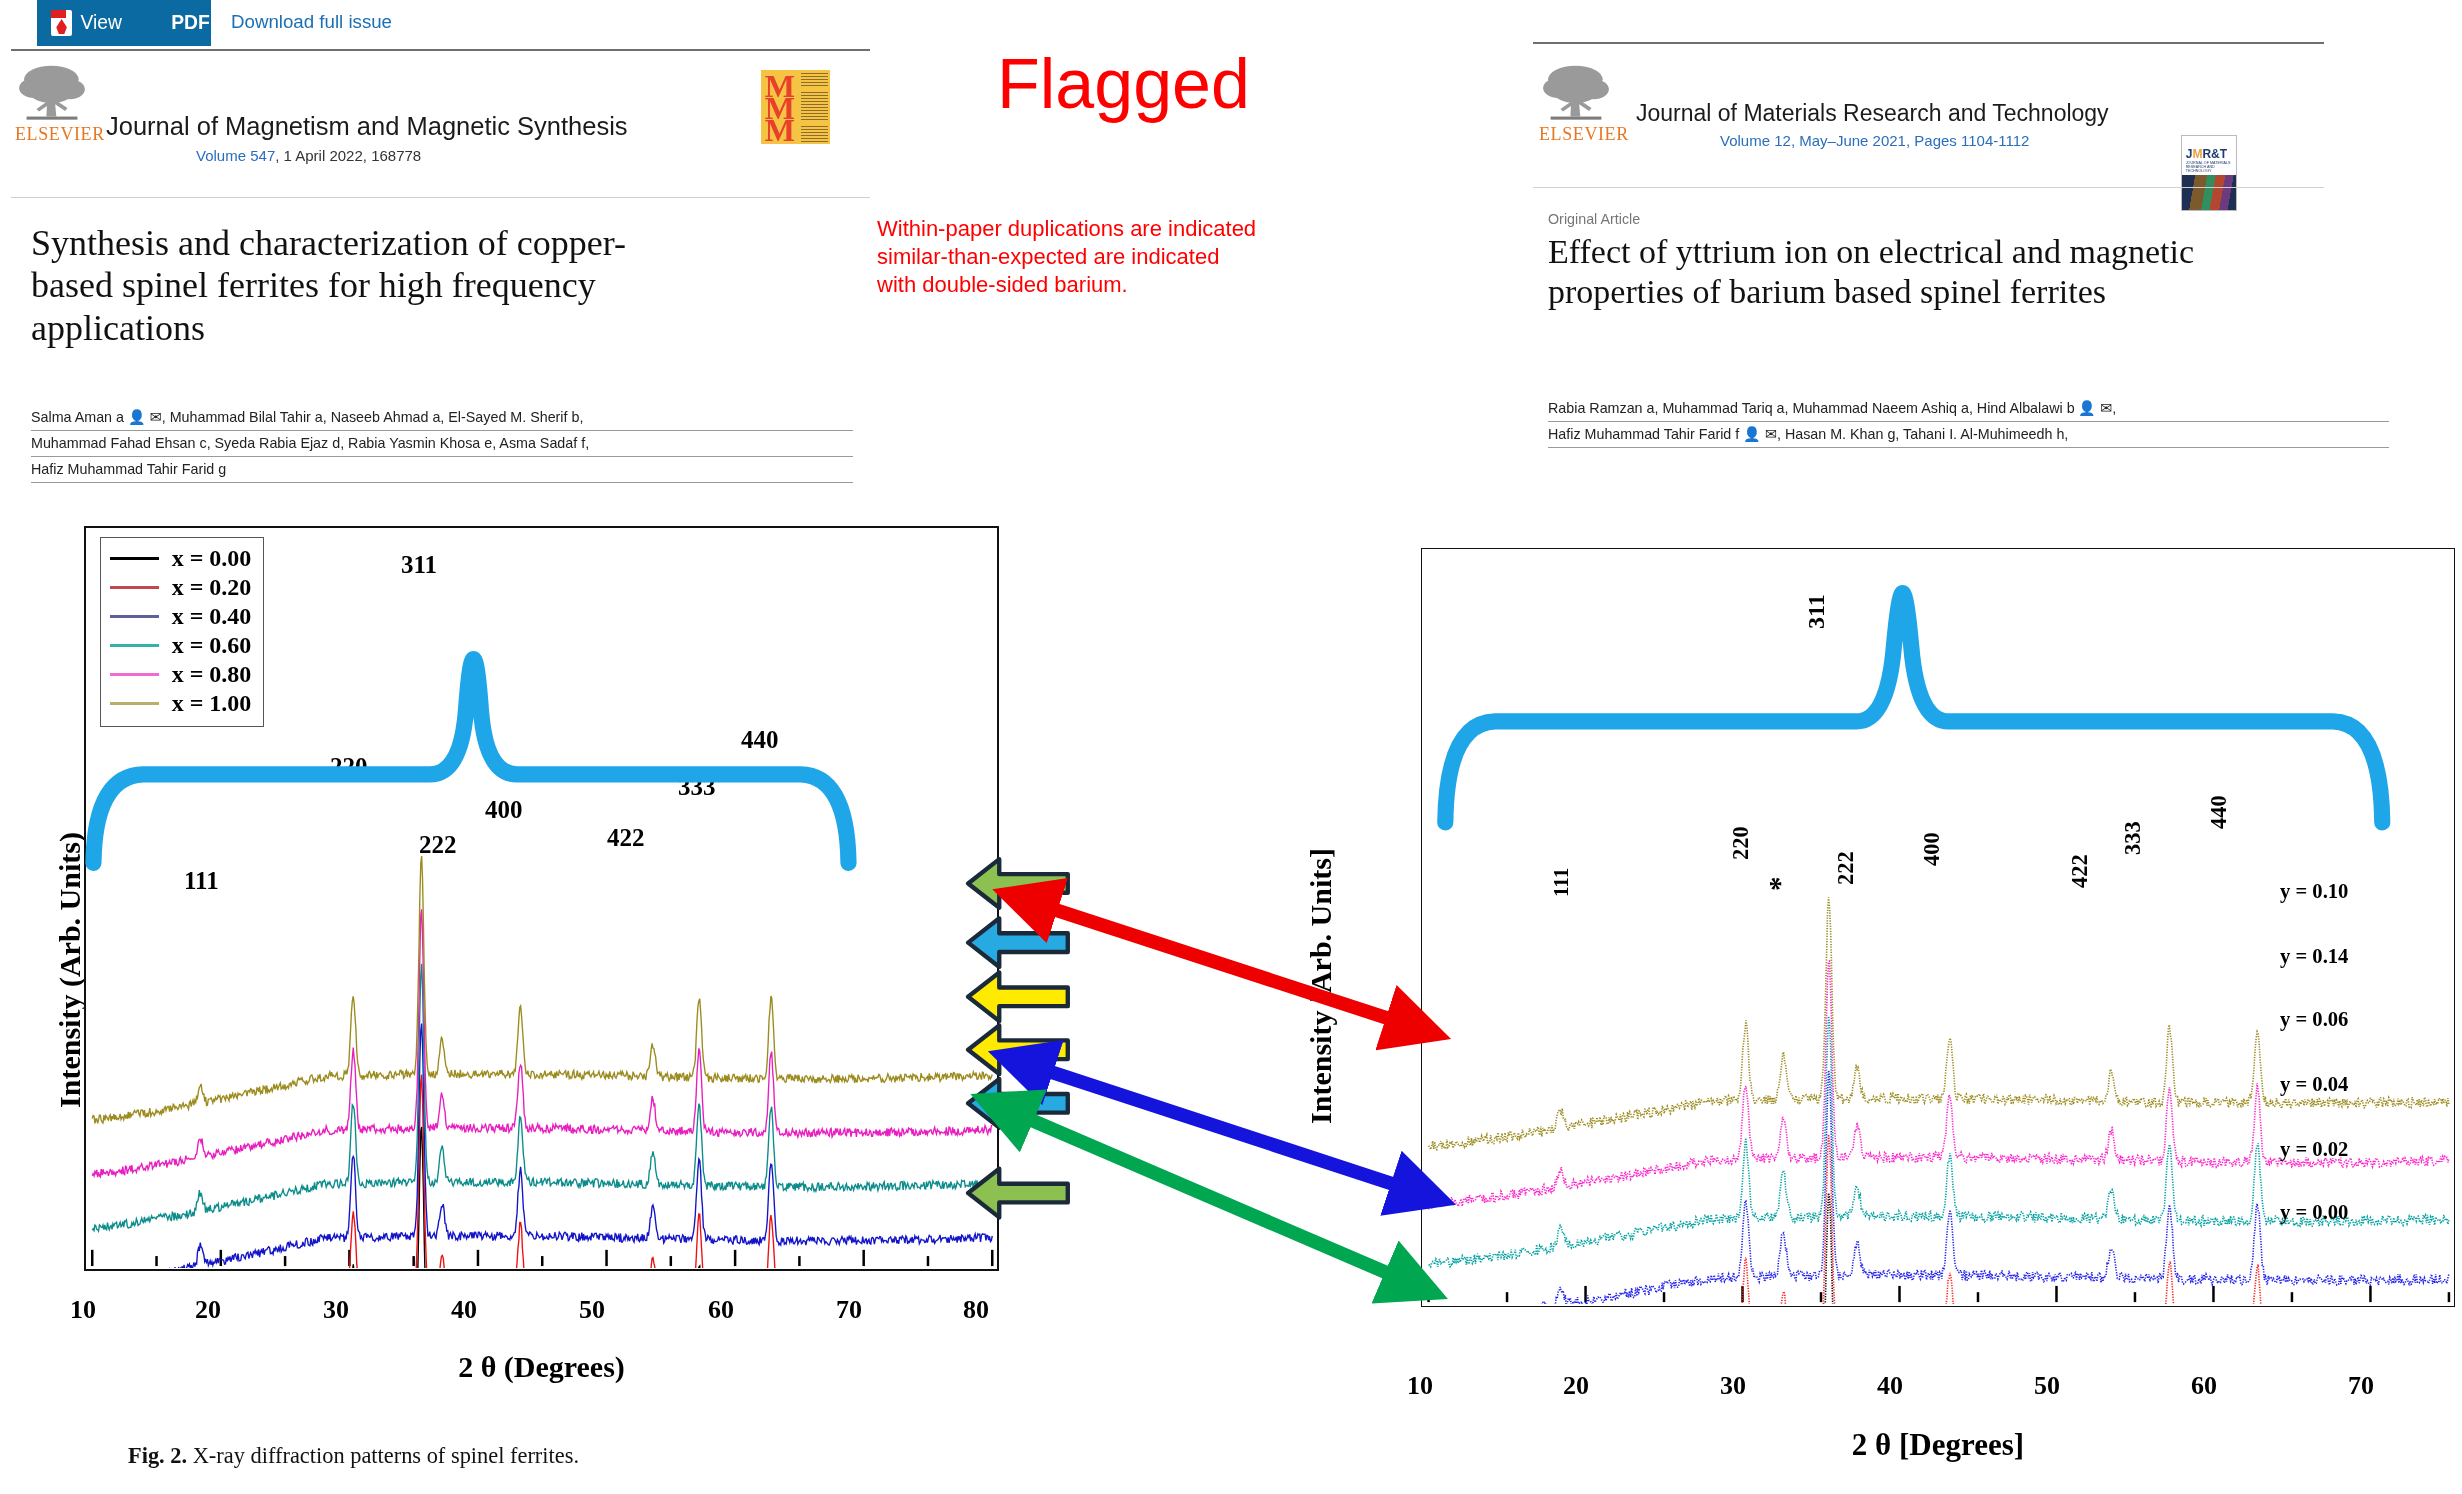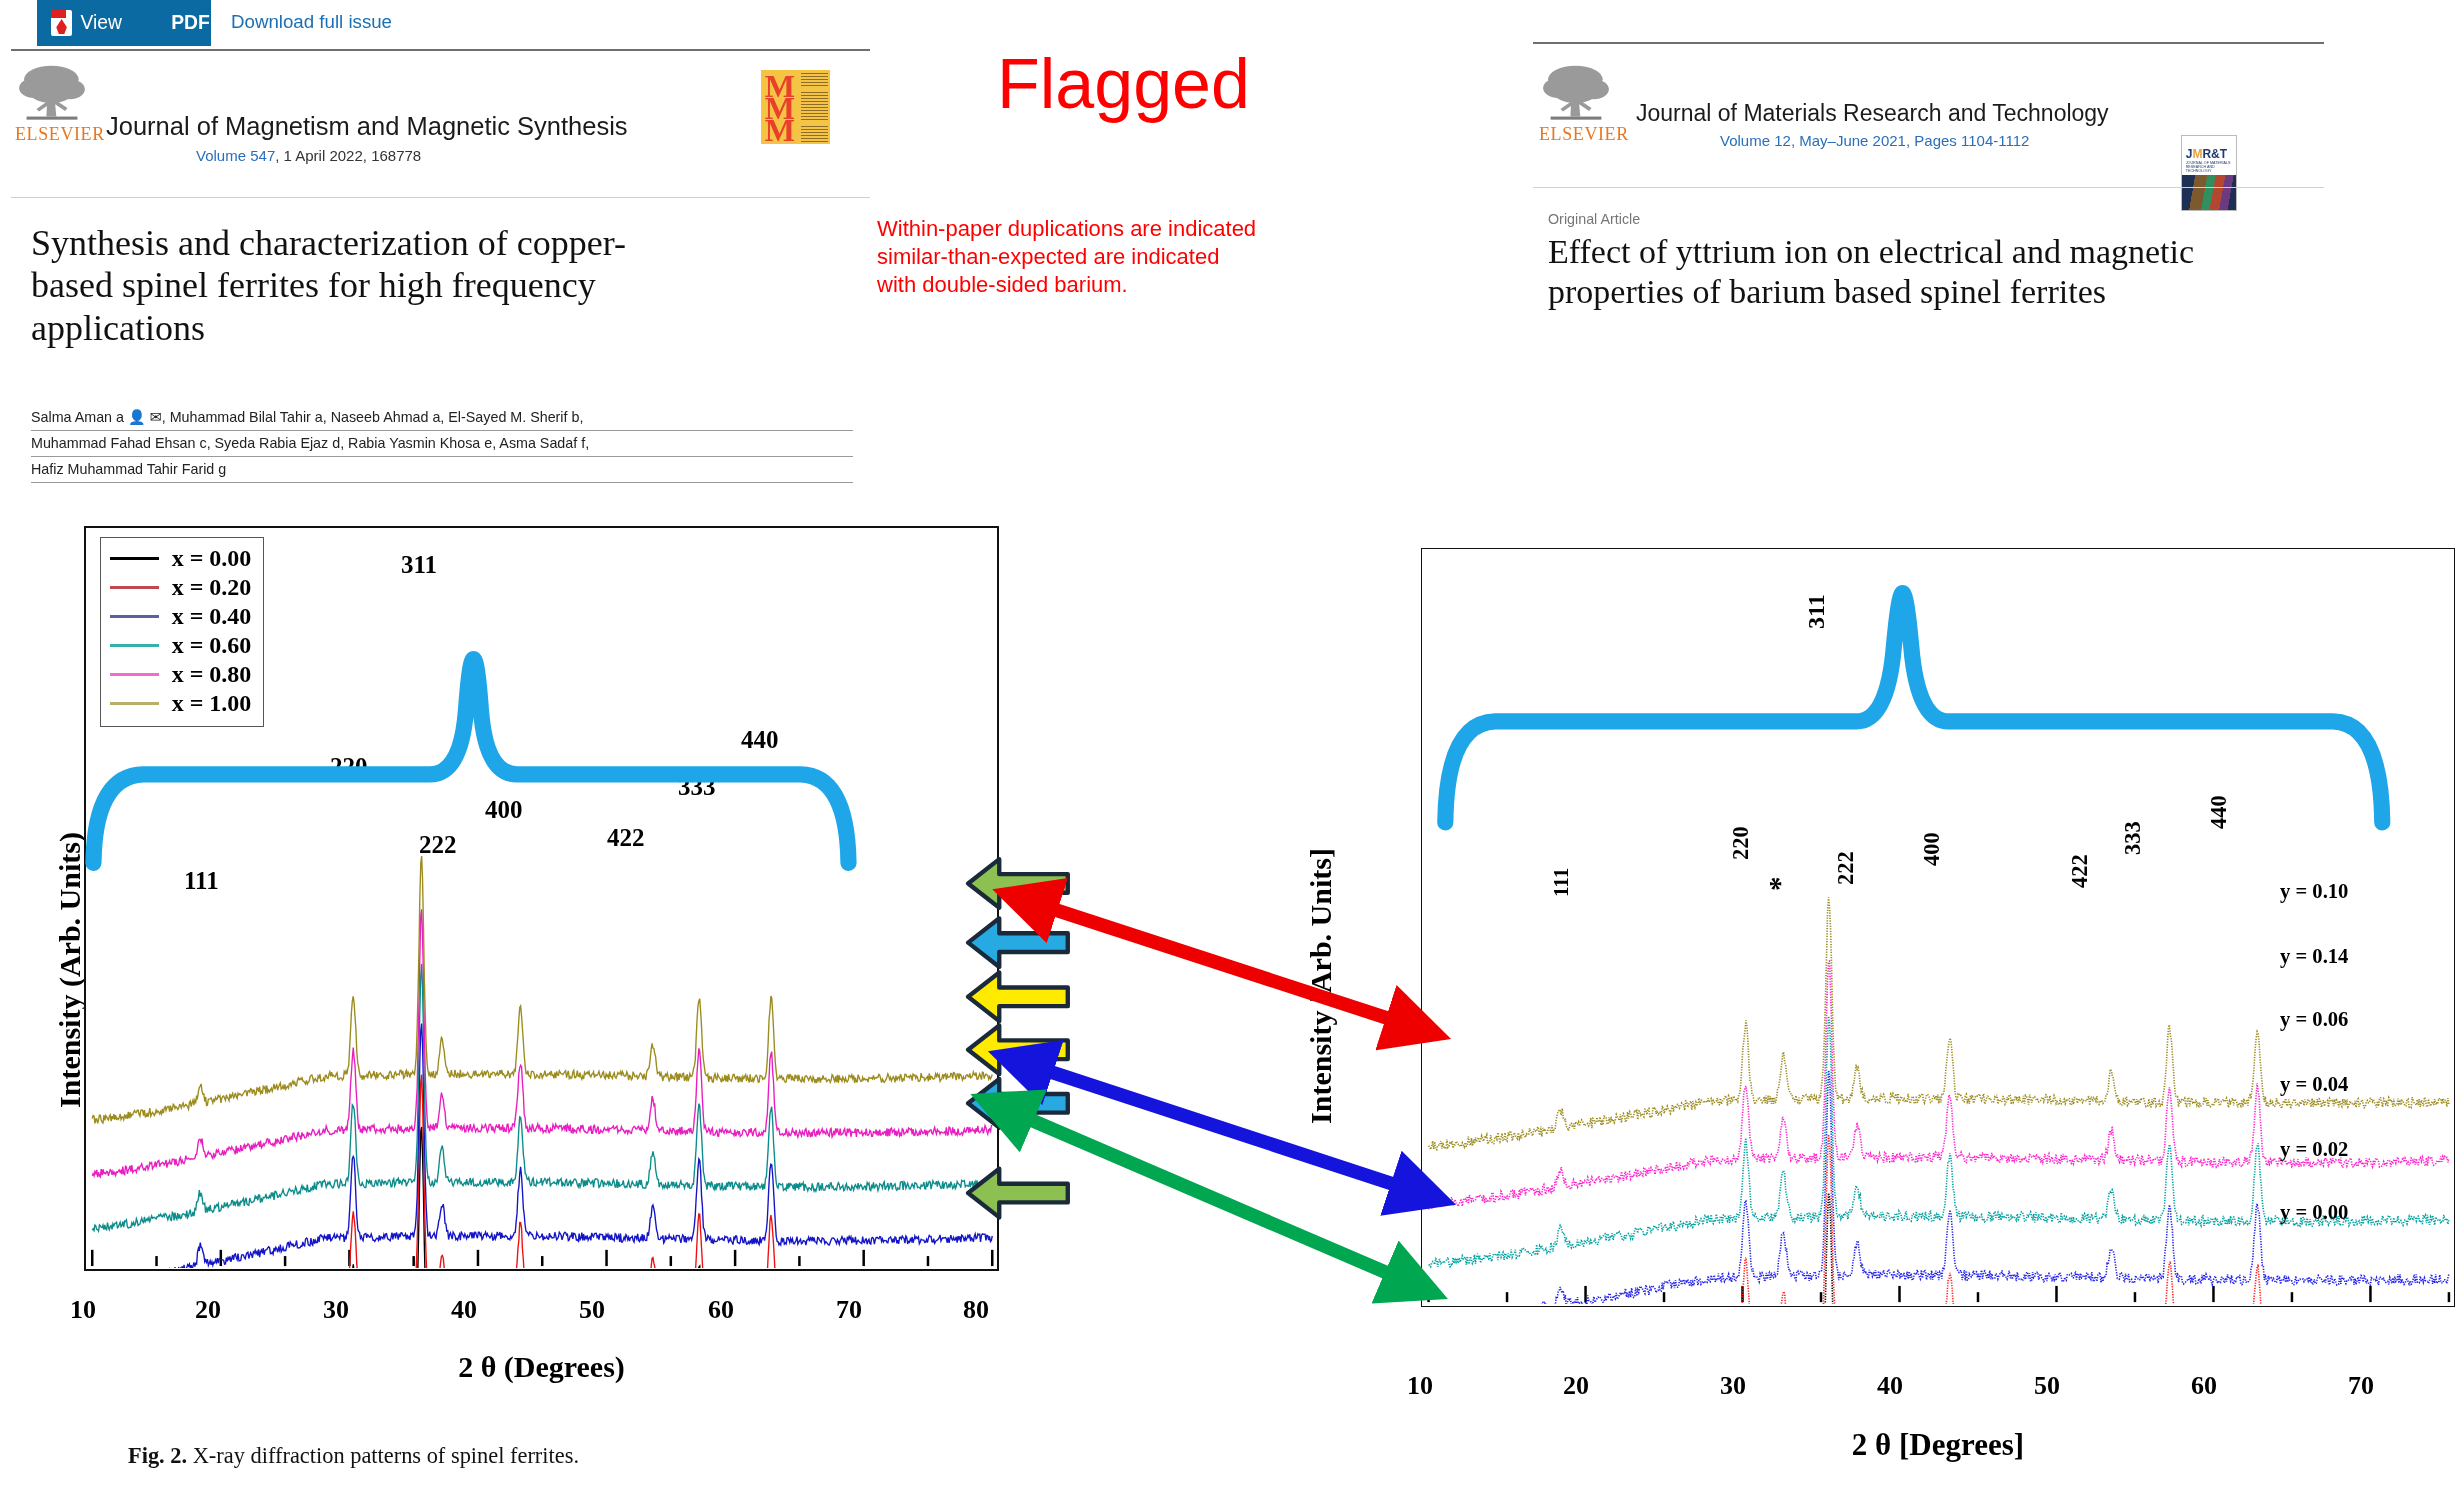--- a/index.html
+++ b/index.html
@@ -157,20 +157,22 @@
     <div class="sub">JOURNAL OF MATERIALS<br>RESEARCH AND TECHNOLOGY</div>
   </div>
   <div class="bot"></div>
 </div>
 <div class="abs rule" style="left:1533px;top:187px;width:791px;height:1.2px;background:#cfcfcf;"></div>
 
 <div class="abs art-kicker" style="left:1548px;top:211px;">Original Article</div>
 <div class="abs art-title" style="left:1548px;top:232px;width:685px;font-size:34px;">Effect of yttrium ion on electrical and magnetic properties of barium based spinel ferrites</div>
 
 <div class="abs authors" style="left:1548px;top:396px;width:841px;">
+  <div class="au">Rabia Ramzan a, Muhammad Tariq a, Muhammad Naeem Ashiq a, Hind Albalawi b 👤 ✉,</div>
+  <div class="au">Hafiz Muhammad Tahir Farid f 👤 ✉, Hasan M. Khan g, Tahani I. Al-Muhimeedh h,</div>
 </div>
 
 <div class="abs axis-title" style="left:-105px;top:953px;width:349px;text-align:center;font-size:30px;transform:rotate(-90deg);">Intensity (Arb. Units)</div>
 
 <div class="abs chart-frame" id="left-chart" style="left:84px;top:526px;width:915px;height:745px;">
   <svg id="left-svg" width="910" height="740" viewBox="0 0 1460 1187" style="display:block;">
       <g>
         <line x1="10" x2="10" y1="1184" y2="1158" stroke="#000" stroke-width="4"></line>
         <line x1="113.14285714285714" x2="113.14285714285714" y1="1184" y2="1168" stroke="#000" stroke-width="4"></line>
         <line x1="216.28571428571428" x2="216.28571428571428" y1="1184" y2="1158" stroke="#000" stroke-width="4"></line>

